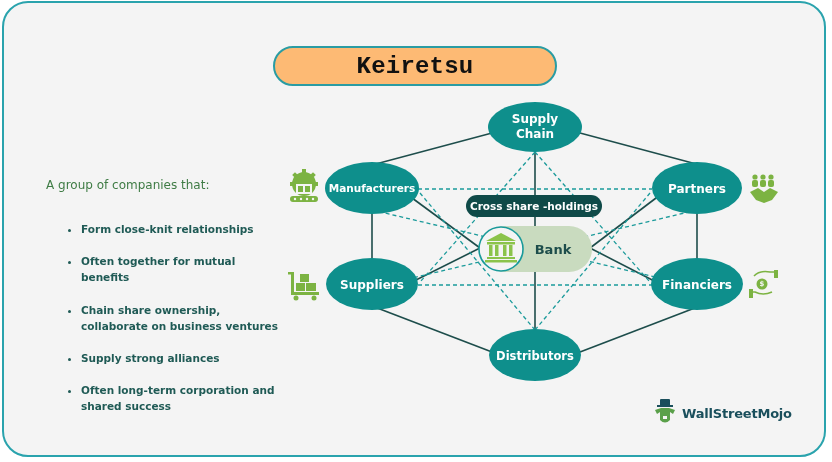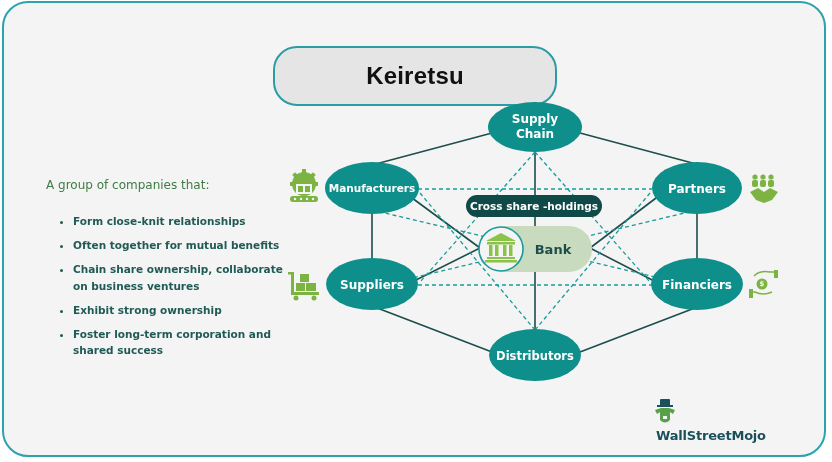--- a/index.html
+++ b/index.html
@@ -1,40 +1,40 @@
 <!DOCTYPE html>
 <html><head>
 <meta charset="utf-8">
 <style>
   html, body { margin: 0; padding: 0; }
   body { width: 832px; height: 462px; background: #ffffff; position: relative; overflow: hidden; font-family: "DejaVu Sans", sans-serif; }
   .frame { position: absolute; left: 2px; top: 1px; width: 824px; height: 456px; border: 2px solid #2aa3ad; border-radius: 26px; background: #f4f4f4; box-sizing: border-box; }
-  .title-pill { position: absolute; left: 273px; top: 46px; width: 284px; height: 60px; border: 2px solid #2a9ca3; border-radius: 24px; box-sizing: border-box; background: #e5e5e5; display: flex; align-items: center; justify-content: center; font-family: Liberation Sans, sans-serif; font-weight: bold; font-size: 24px; color: #111; letter-spacing: 0.2px; }
+  .title-pill { position: absolute; left: 273px; top: 46px; width: 284px; height: 40px; border: 2px solid #2a9ca3; border-radius: 24px; box-sizing: border-box; background: #fdba74; display: flex; align-items: center; justify-content: center; font-family: Liberation Mono, monospace; font-weight: bold; font-size: 24px; color: #111; letter-spacing: 0.2px; }
   .intro { position: absolute; left: 46px; top: 178px; font-size: 12px; font-weight: normal; color: #3f7c45; }
   .bullets { position: absolute; left: 48px; top: 205px; margin: 0; padding: 0 0 0 17px; font-size: 10.5px; font-weight: bold; color: #1f5a55; line-height: 16.2px; width: 230px; }
-  .bullets li { margin: 8px; padding: 0; }
+  .bullets li { margin: 16px; padding: 0; }
   svg.diagram { position: absolute; left: 0; top: 0; }
   .node-label { font-family: "DejaVu Sans", sans-serif; font-weight: bold; fill: #ffffff; text-anchor: middle; dominant-baseline: middle; }
-  .logo { position: absolute; left: 652px; top: 398px; display: flex; align-items: flex-start; flex-direction: column; }
+  .logo { position: absolute; left: 652px; top: 398px; display: flex; align-items: center; }
   .logo-text { font-family: "DejaVu Sans", sans-serif; font-weight: bold; font-size: 13px; color: #1a4f5c; margin-left: 4px; letter-spacing: -0.2px; }
 </style>
 </head>
 <body>
 
 <div class="frame"></div>
 
 <div class="title-pill">Keiretsu</div>
 
 <div class="intro">A group of companies that:</div>
 <ul class="bullets">
   <li>Form close-knit relationships</li>
   <li>Often together for mutual benefits</li>
   <li>Chain share ownership, collaborate on business ventures</li>
-  <li>Exhibit strong ownership</li>
-  <li>Foster long-term corporation and shared success</li>
+  <li>Supply strong alliances</li>
+  <li>Often long-term corporation and shared success</li>
 </ul>
 
 <svg class="diagram" width="832" height="462" viewBox="0 0 832 462">
 
   <g stroke="#1d4d4b" stroke-width="1.6" fill="none">
     <line x1="372" y1="165" x2="492" y2="133"></line>
     <line x1="580" y1="133" x2="700" y2="165"></line>
     <line x1="372" y1="208" x2="372" y2="262"></line>
     <line x1="697" y1="210" x2="697" y2="262"></line>
     <line x1="372" y1="306" x2="492" y2="352"></line>

